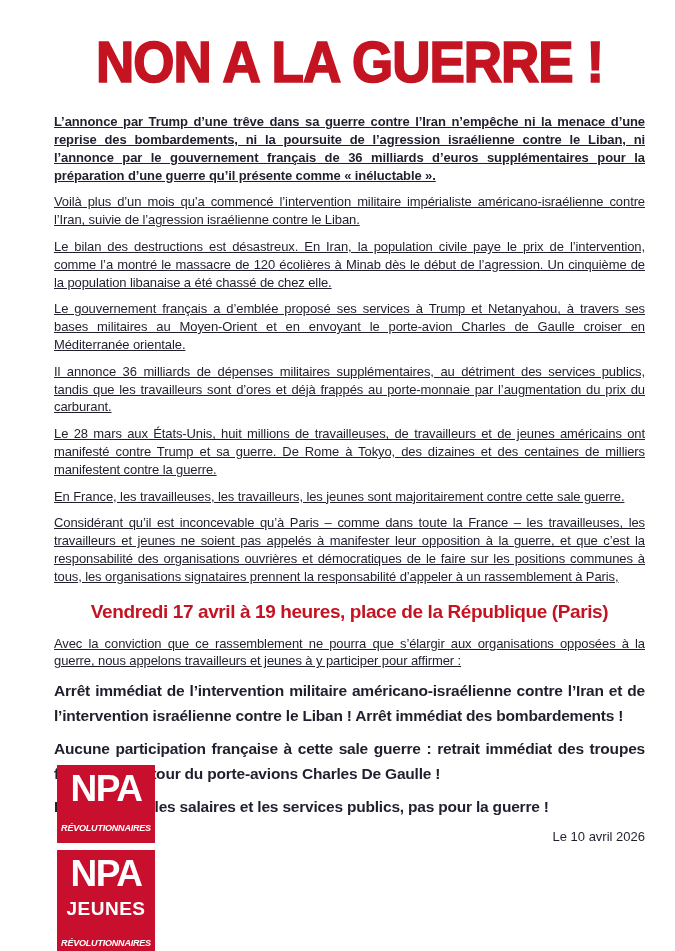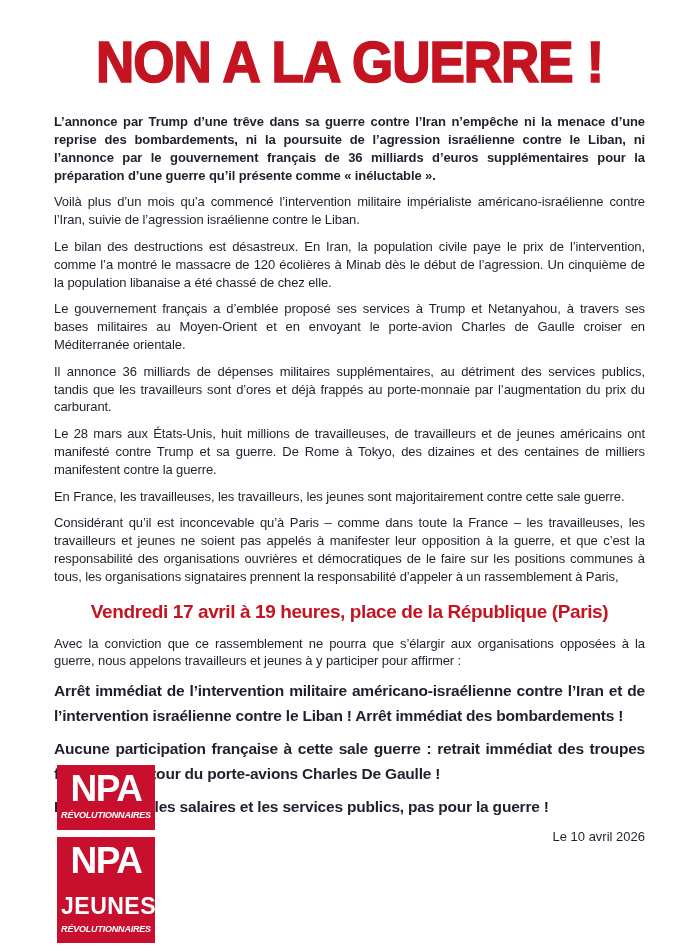--- a/index.html
+++ b/index.html
@@ -28,20 +28,21 @@
     line-height:1.08;
     font-weight:900;
     letter-spacing:-1px;
     margin:10px 0 22px 0;
     -webkit-text-stroke:1.6px var(--headline-red,#c41422);
     transform:scaleY(1.08);
   }
   p.body{
     font-size:13px;line-height:17.8px;text-align:justify;margin:0 0 9px 0;
     letter-spacing:-0.1px;
+    text-decoration:underline;
   }
   p.intro{font-weight:bold;}
   .rally{
     color:var(--headline-red,#c41422);
     font-weight:bold;font-size:19px;letter-spacing:-0.4px;
     text-align:center;margin:15px 0 12px 0;
   }
   p.demand{
     font-size:15.5px;font-weight:bold;line-height:24.5px;
     text-align:justify;margin:0 0 9px 0;letter-spacing:-0.2px;
@@ -52,22 +53,22 @@
   .logos{
     position:absolute;left:57px;top:765px;right:30px;
     display:flex;align-items:flex-start;flex-direction:column;
   }
   .col-npa{width:98px;display:flex;flex-direction:column;gap:7px;margin-right:60px;flex:none;}
   .npa-box{
     background:var(--npa-red,#c8102e);color:#fff;text-align:center;
     padding:9px 4px 8px 4px;
   }
   .npa-acronym{font-size:37px;font-weight:900;line-height:0.82;letter-spacing:-1.5px;display:block;}
-  .npa-mid{font-size:23px;font-weight:900;letter-spacing:0.5px;line-height:1.05;display:block;margin-top:18px;}
-  .npa-sub{font-size:9px;font-weight:bold;font-style:italic;letter-spacing:-0.2px;line-height:1.25;display:block;margin-top:6px;white-space:nowrap;}
+  .npa-mid{font-size:19px;font-weight:900;letter-spacing:0.5px;line-height:1.05;display:block;margin-top:10px;}
+  .npa-sub{font-size:9px;font-weight:bold;font-style:italic;letter-spacing:-0.2px;line-height:1.25;display:block;margin-top:19px;white-space:nowrap;}
 
   .col-pt{width:200px;margin-right:53px;flex:none;}
   .pt-box{background:var(--pt-red,#c41020);padding:7px 9px 8px 9px;height:72px;}
   .pt-line{
     color:#fff;font-weight:900;font-size:24px;line-height:0.98;
     letter-spacing:-0.8px;white-space:nowrap;display:block;
   }
   .pt-accent{color:var(--pt-yellow,#ffd200);}
   .pt-bar{height:10px;background:var(--pt-yellow,#ffd200);margin-top:6px;}
 

